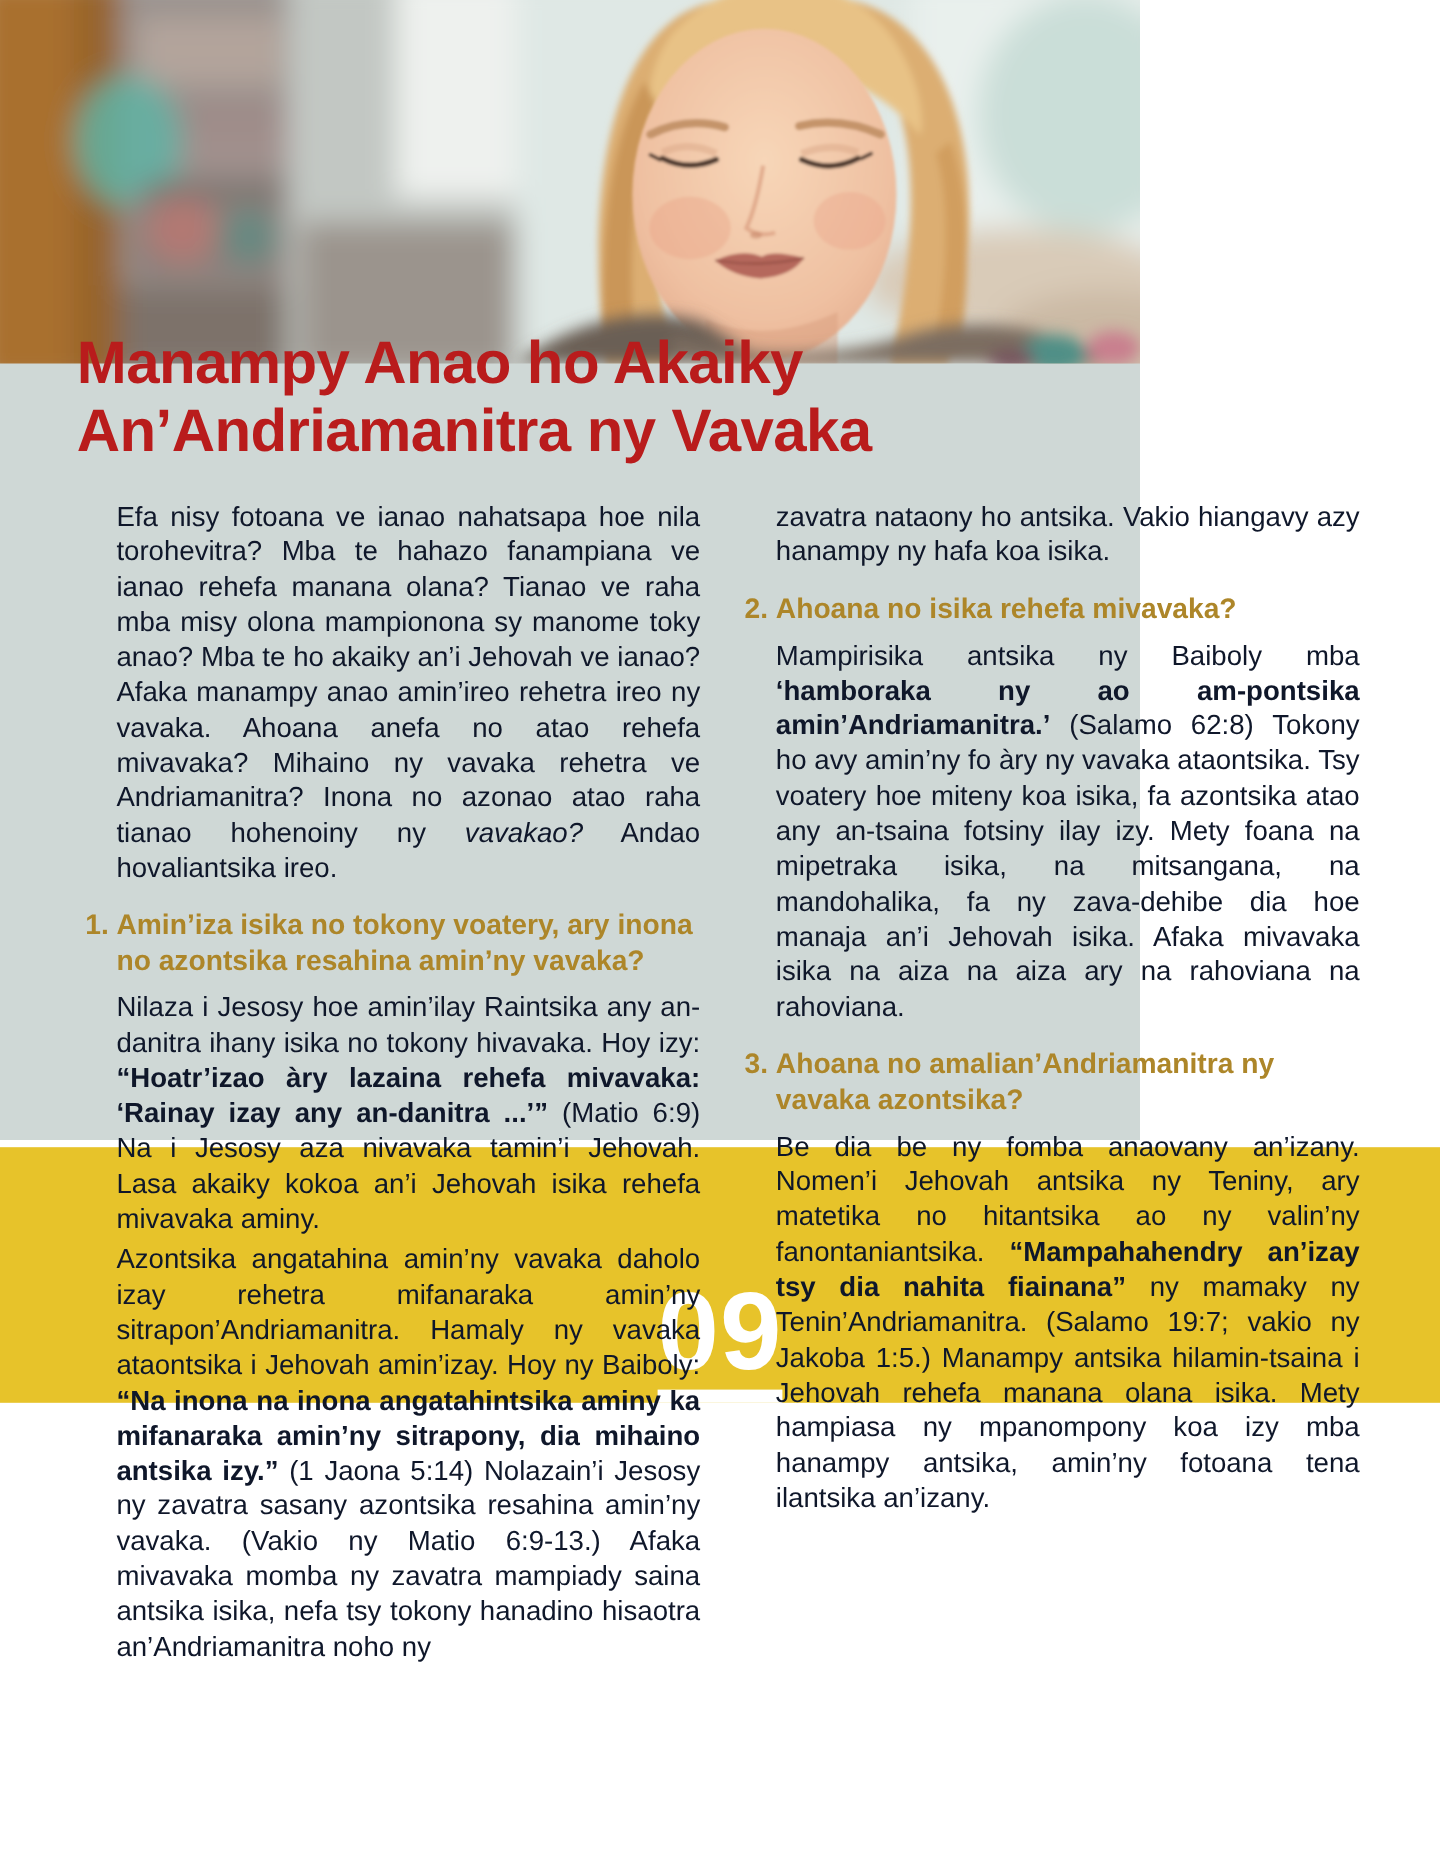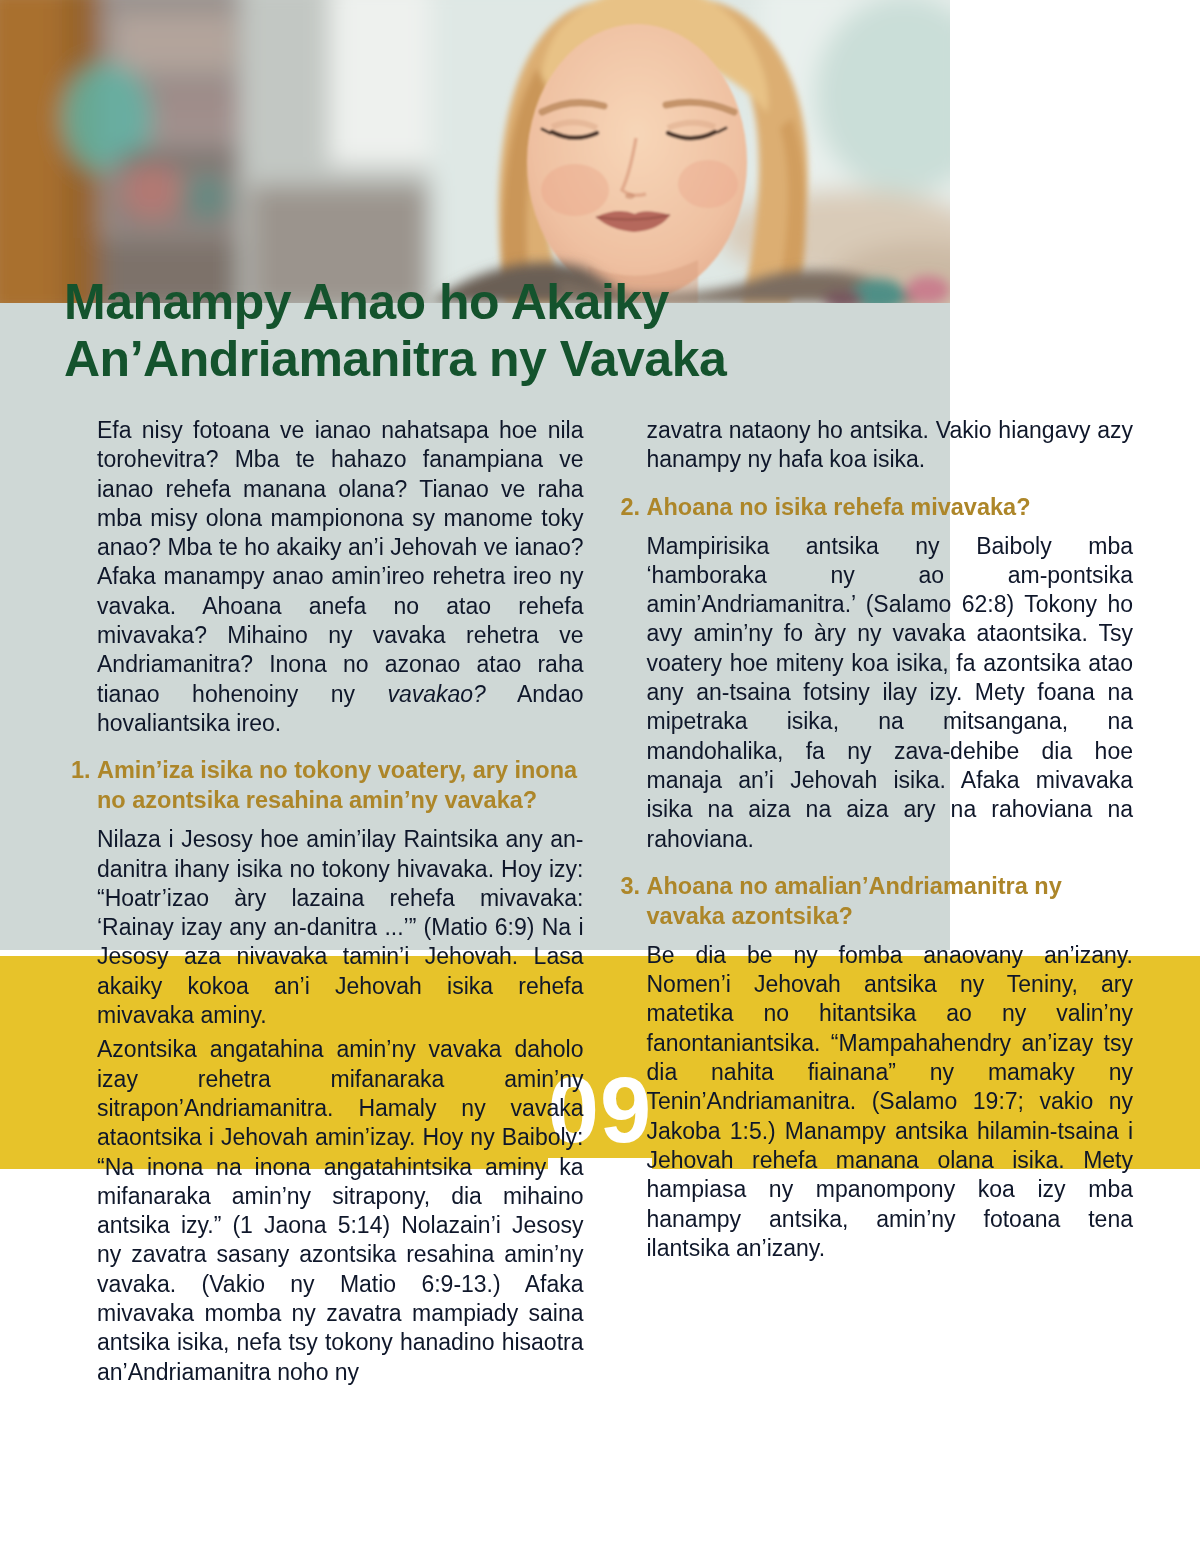--- a/index.html
+++ b/index.html
@@ -13,29 +13,29 @@
   .hero-gap{width:6px;flex:0 0 6px;background:#ffffff;}
   .badge{flex:1;background:#e7c32a;display:flex;flex-direction:column;align-items:center;}
   .badge-number{
     font-size:92px;font-weight:bold;line-height:92px;color:#ffffff;
     margin-top:108px;letter-spacing:1px;
   }
   .badge-underline{width:104px;height:11px;background:#ffffff;margin-top:2px;}
   
   .title{
     margin:55px 60px 0 64px;font-size:50px;line-height:57px;font-weight:bold;
-    letter-spacing:-0.5px;color:#14532d;
+    letter-spacing:-0.5px;color:#b91c1c;
   }
   
   .columns{display:flex;margin:28px 67px 0 97px;gap:63px;}
   .col{flex:1;min-width:0;}
   .para{
     font-size:23px;line-height:29.3px;text-align:justify;margin:0 0 5px 0;color:#0f172a;
   }
-  .para .b{font-weight:normal;}
+  .para .b{font-weight:bold;}
   .para .i{font-style:italic;}
   .question{
     display:flex;margin:17px 0 10px 0;color:#ad8629;font-weight:bold;
     font-size:23.5px;line-height:30px;
   }
   .qnum{flex:0 0 26px;margin-left:-26px;}
   .qtext{flex:1;}
 </style>
 </head>
 <body>

